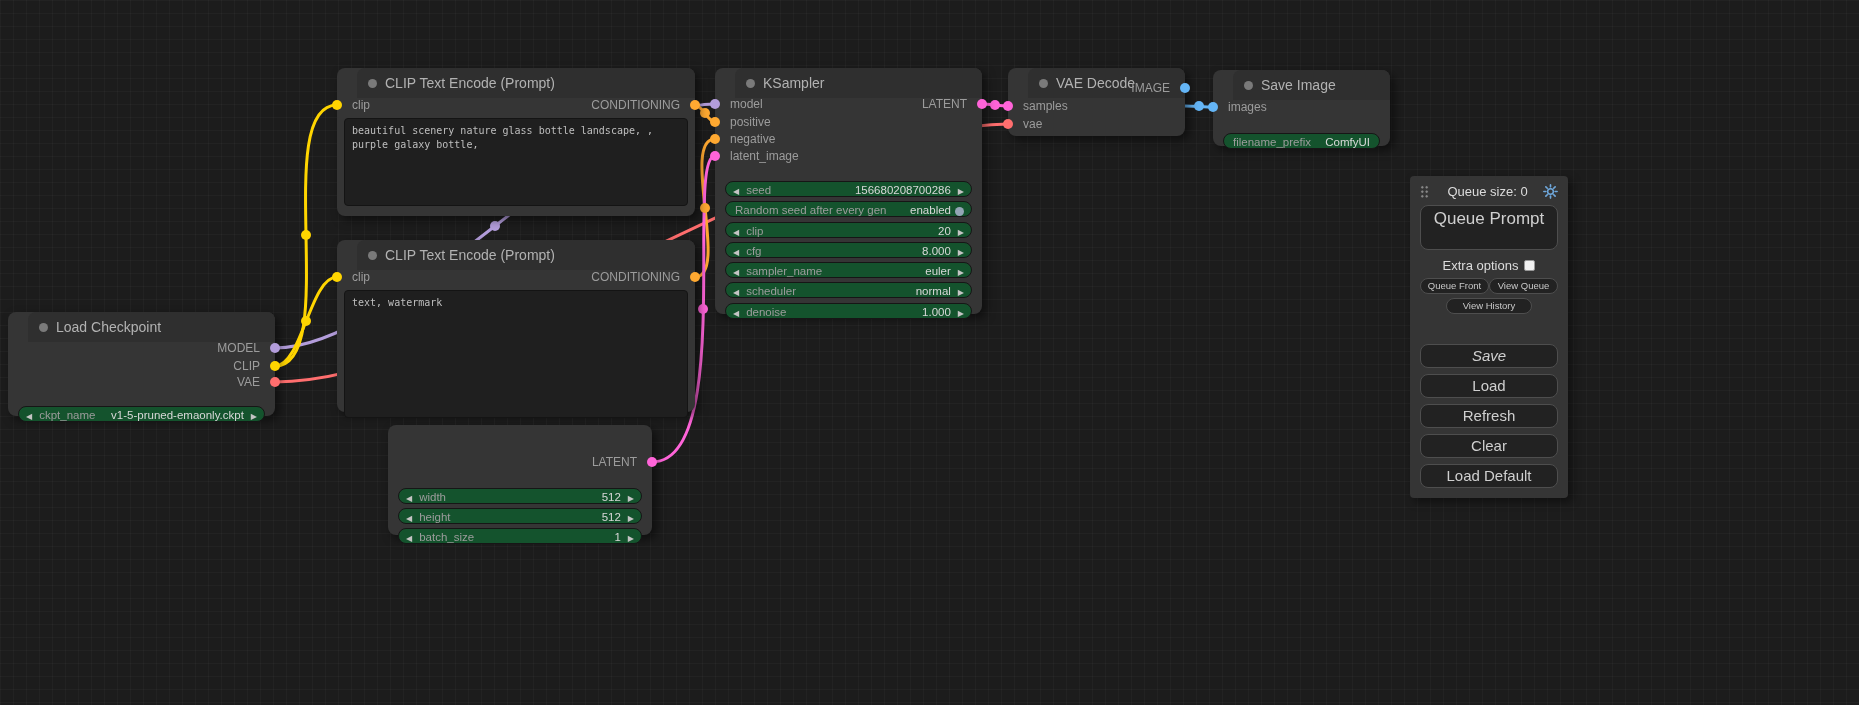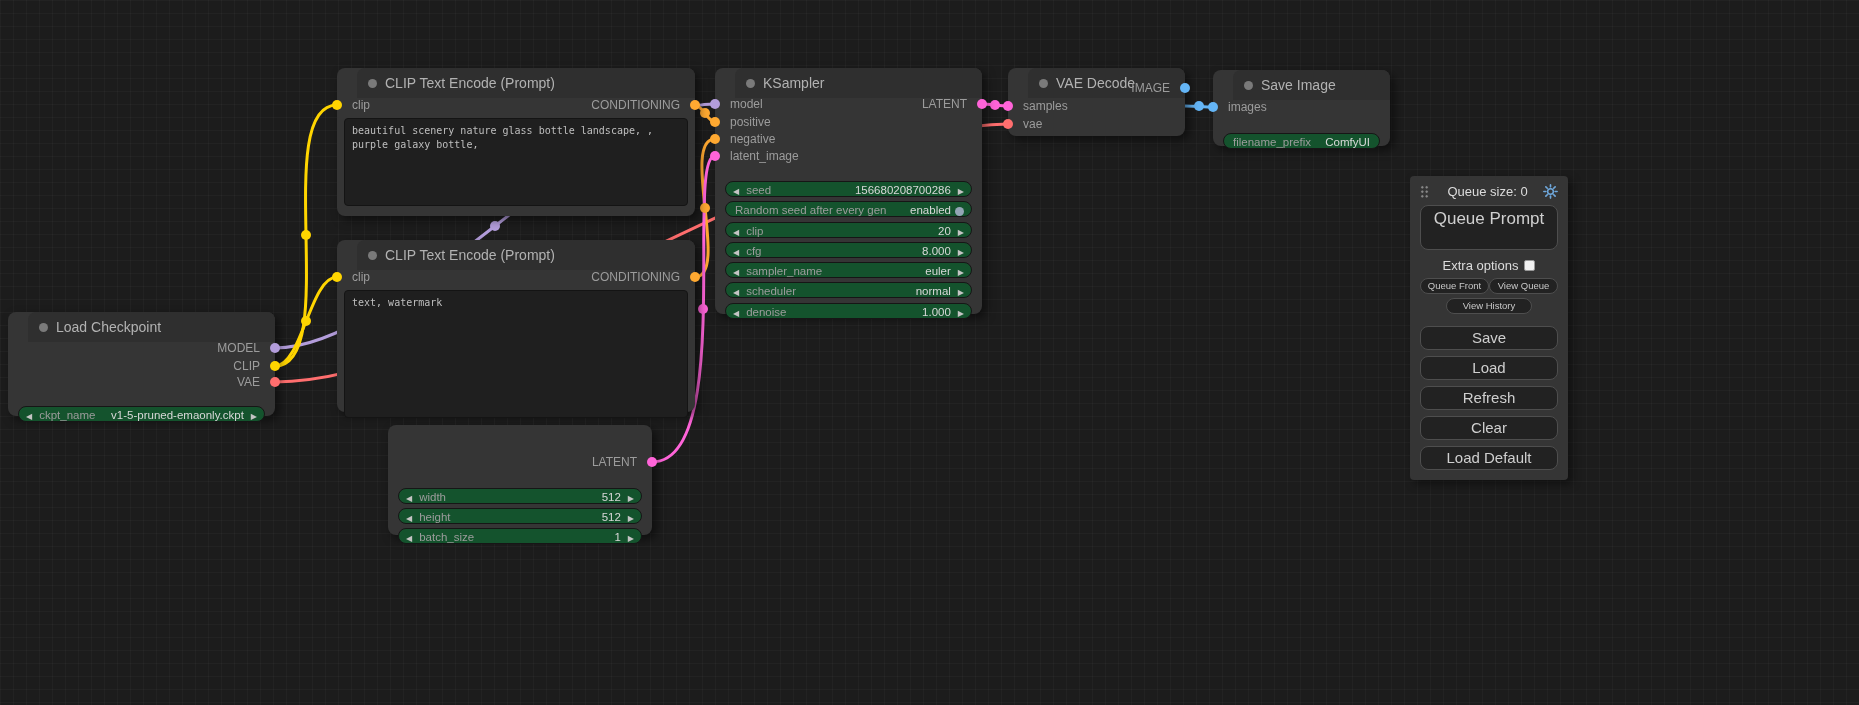--- a/index.html
+++ b/index.html
@@ -72,21 +72,21 @@
     background-size:4.5px 4.5px;
   }
   .queue-size { flex:1; text-align:center; color:#dcdcdc; font-size:13px; }
   .gear { flex:none; width:15px; height:15px; cursor:pointer; }
   .btn {
     display:block; width:100%; background:#222222; border:1px solid #4e4e4e;
     border-radius:8px; color:#cfcfcf; font-family:"Liberation Sans", sans-serif;
     font-size:15px; padding:2px 0 3px; margin-top:6px; text-align:center; cursor:pointer;
   }
   .btn.primary { font-size:17px; padding:3px 0 20px; margin-top:4px; }
-  .btn.gap { margin-top:12px; }
+  .btn.gap { margin-top:30px;font-style:italic; }
   .extra-row { display:flex; align-items:center; justify-content:center; gap:6px; margin-top:8px; }
   .extra-label { color:#dcdcdc; font-size:13px; }
   .checkbox { width:11px; height:11px; background:#f2f2f2; border:1px solid #999; border-radius:2px; cursor:pointer; }
   .small-row { display:flex; gap:0; margin-top:5px; }
   .btn.small { font-size:9.5px; padding:1px 0 2px; margin-top:0; flex:1; border-radius:9px; color:#c8c8c8; }
   .btn.small.single { flex:none; width:62%; margin:4px auto 0; display:block; }
 </style>
 </head>
 <body>
 

